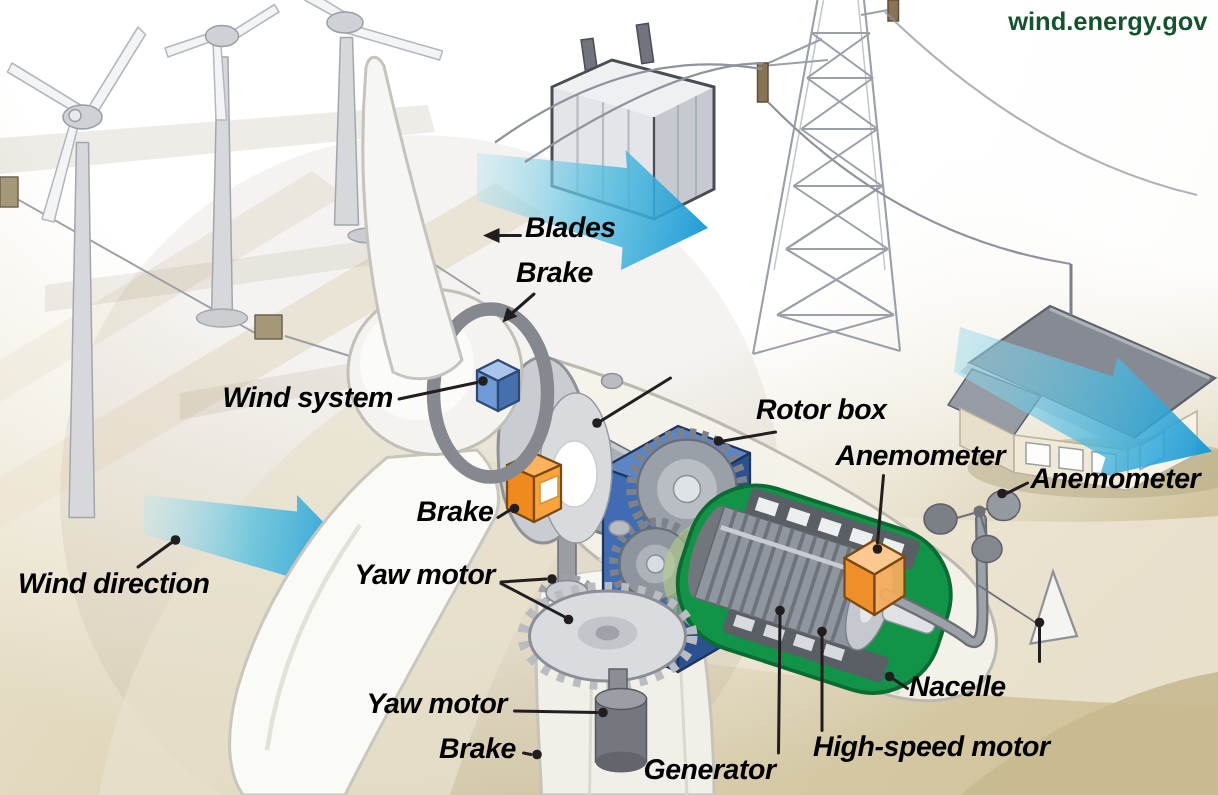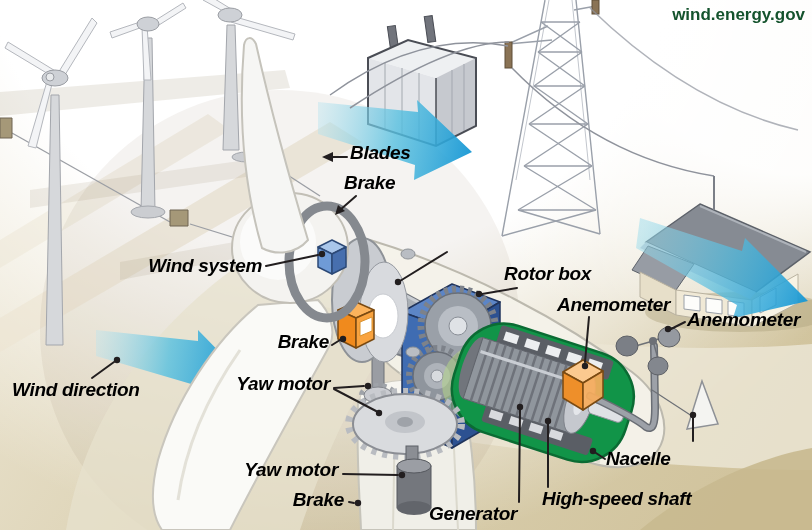--- a/index.html
+++ b/index.html
@@ -357,16 +357,16 @@
 <div class="lbl r" style="left:140px;top:255px;width:122px">Wind system</div>
 <div class="lbl" style="left:504px;top:263px">Rotor box</div>
 <div class="lbl" style="left:557px;top:294px">Anemometer</div>
 <div class="lbl" style="left:687px;top:309px">Anemometer</div>
 <div class="lbl r" style="left:250px;top:331px;width:79px">Brake</div>
 <div class="lbl r" style="left:230px;top:373px;width:100px">Yaw motor</div>
 <div class="lbl" style="left:12px;top:379px">Wind direction</div>
 <div class="lbl r" style="left:226px;top:459px;width:112px">Yaw motor</div>
 <div class="lbl r" style="left:262px;top:489px;width:82px">Brake</div>
 <div class="lbl" style="left:429px;top:503px">Generator</div>
-<div class="lbl" style="left:542px;top:488px">High-speed shaft</div>
+<div class="lbl" style="left:542px;top:488px">High-speed motor</div>
 <div class="lbl" style="left:606px;top:448px">Nacelle</div>
 
 </div>
 
 </body></html>

